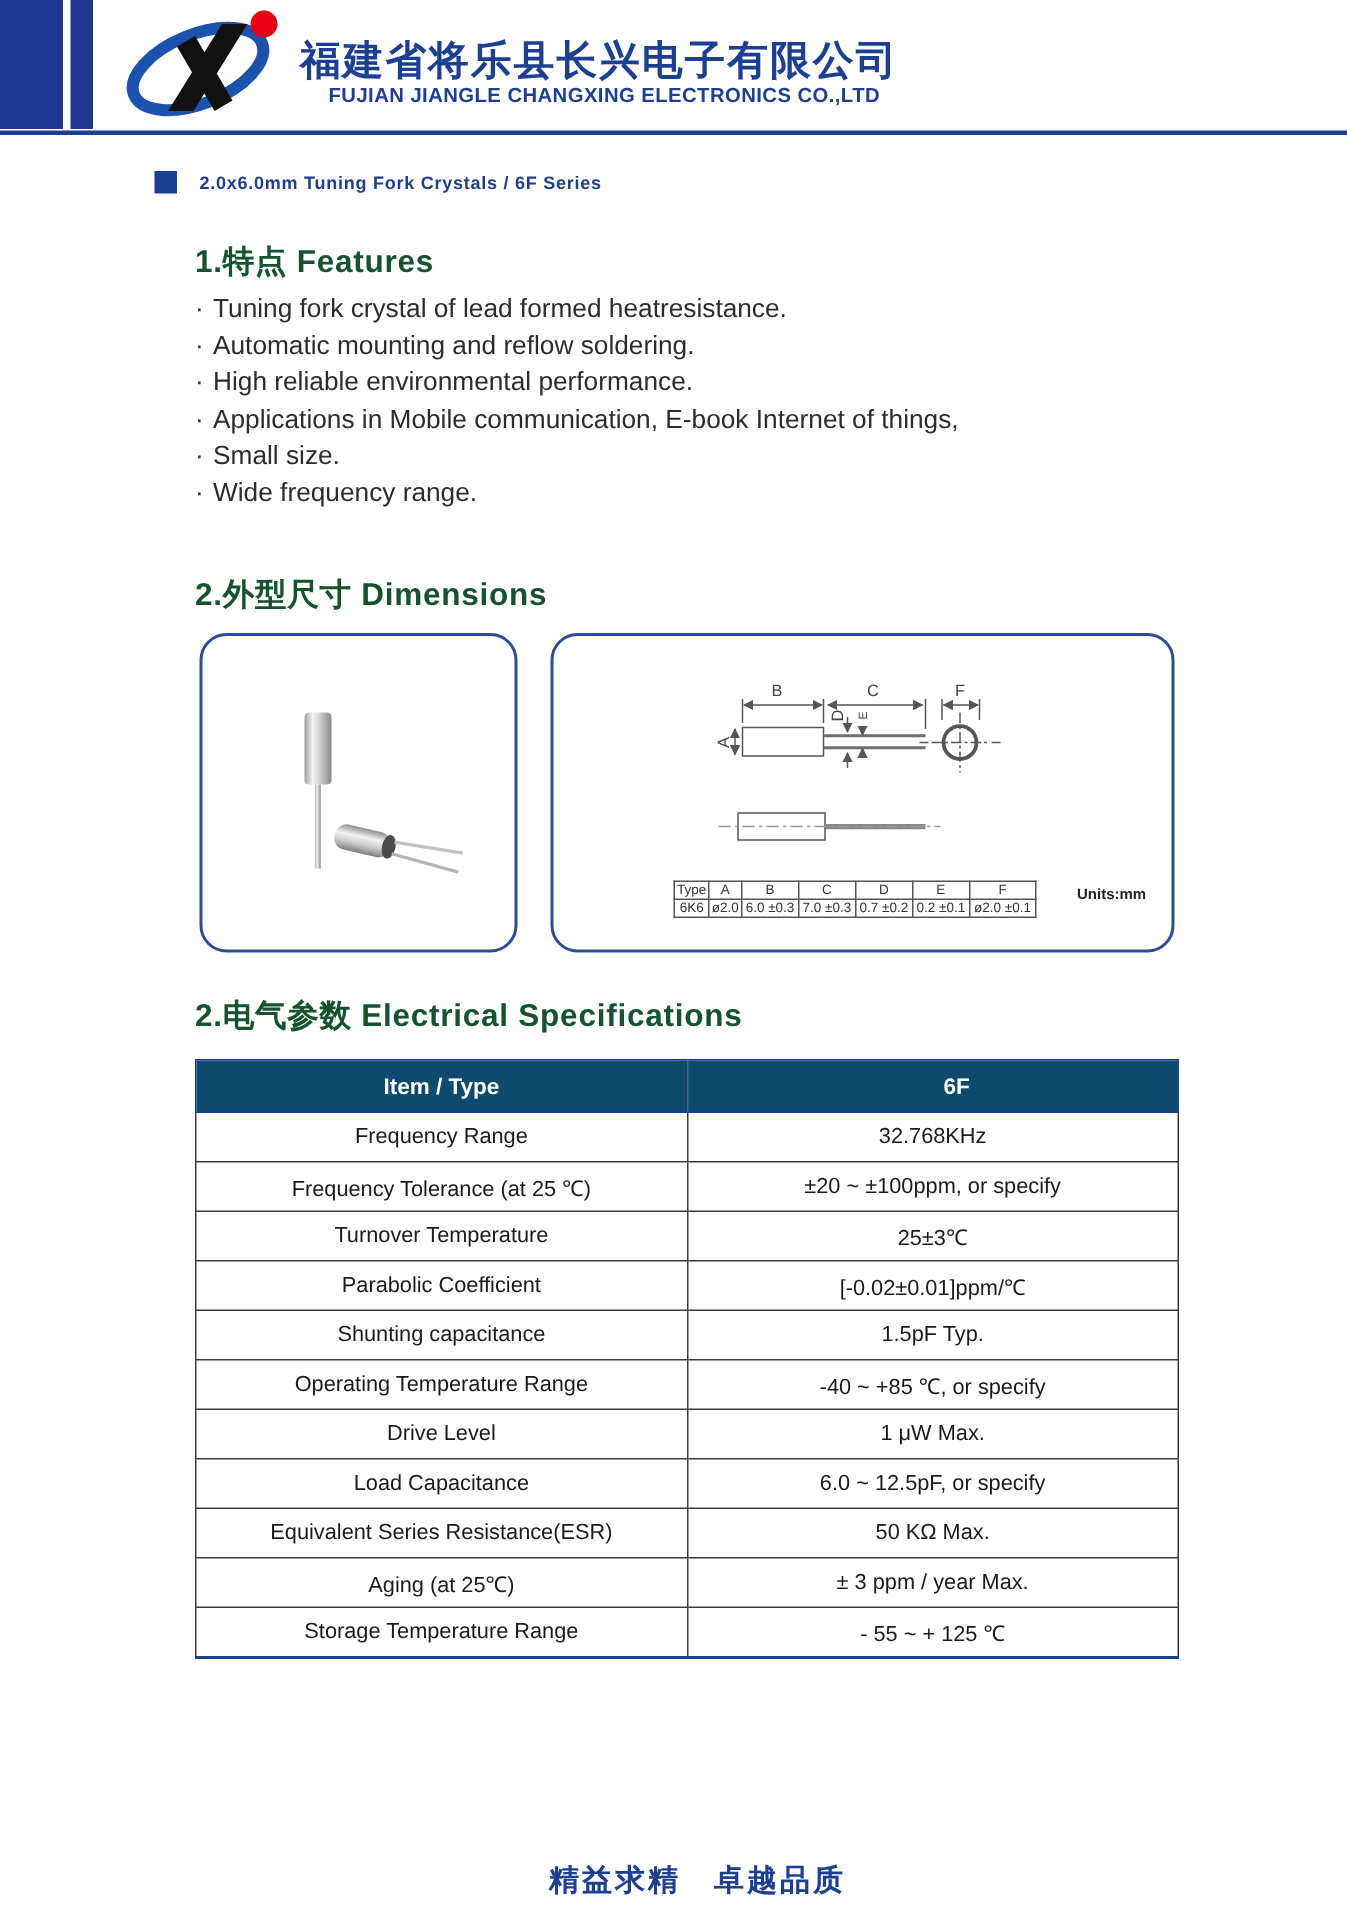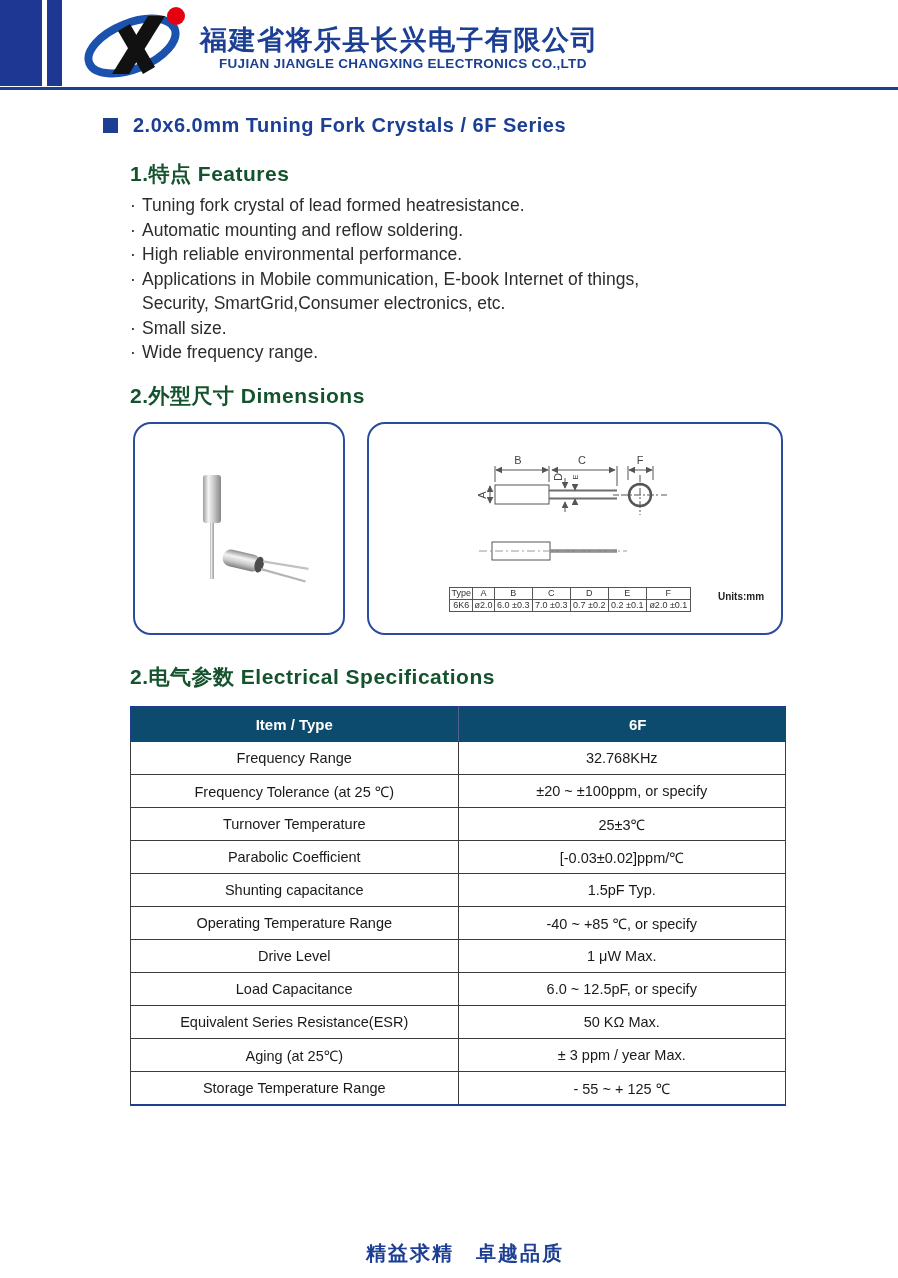--- a/index.html
+++ b/index.html
@@ -17,21 +17,21 @@
     color:#1c3f94; letter-spacing:1.5px; white-space:nowrap;
   }
   .company-en {
     position:absolute; left:202px; top:56px; font-size:13.5px; font-weight:bold;
     color:#1c3f94; letter-spacing:0.3px; white-space:nowrap;padding-left:17px;
   }
   .header-rule { position:absolute; left:0; top:87px; width:898px; height:3px; background:#1c3f94; }
   
   .page-title-row { position:absolute; left:103px; top:114px; display:flex; align-items:center; }
   .title-square { width:15px; height:15px; background:#1c3f94; margin-right:15px; }
-  .page-title { font-size:20px; font-weight:bold; color:#1c3f94; letter-spacing:0.5px; white-space:nowrap; }
+  .page-title { font-size:12px; font-weight:bold; color:#1c3f94; letter-spacing:0.5px; white-space:nowrap; }
   
   .sec-heading { position:absolute; left:130px; font-size:21px; font-weight:bold; color:#14532d; letter-spacing:0.5px; white-space:nowrap; }
   .h-features { top:160px; }
   .h-dims { top:382px; }
   .h-elec { top:663px; }
   
   .features-list { position:absolute; left:130px; top:193px; width:660px; }
   .feat-line { font-size:17.5px; color:#2e2b2b; line-height:24.5px; white-space:nowrap; }
   .feat-line .bullet { display:inline-block; width:12px; color:#2e2b2b; }
   .feat-line.cont { padding-left:12px; }
@@ -90,21 +90,20 @@
     <div class="title-square"></div>
     <div class="page-title">2.0x6.0mm Tuning Fork Crystals / 6F Series</div>
   </div>
 
   <div class="sec-heading h-features">1.特点 Features</div>
   <div class="features-list">
     <div class="feat-line"><span class="bullet">·</span><span>Tuning fork crystal of lead formed heatresistance.</span></div>
     <div class="feat-line"><span class="bullet">·</span><span>Automatic mounting and reflow soldering.</span></div>
     <div class="feat-line"><span class="bullet">·</span><span>High reliable environmental performance.</span></div>
     <div class="feat-line"><span class="bullet">·</span><span>Applications in Mobile communication, E-book Internet of things,</span></div>
-    <div class="feat-line cont"><span>Security, SmartGrid,Consumer electronics, etc.</span></div>
     <div class="feat-line"><span class="bullet">·</span><span>Small size.</span></div>
     <div class="feat-line"><span class="bullet">·</span><span>Wide frequency range.</span></div>
   </div>
 
   <div class="sec-heading h-dims">2.外型尺寸 Dimensions</div>
 
   <div class="dim-box box-photo">
     <svg width="208" height="209" viewBox="0 0 208 209">
       <defs>
         <linearGradient id="metalV" x1="0" y1="0" x2="1" y2="0">
@@ -221,21 +220,21 @@
     <tr>
           <td class="item">Frequency Tolerance (at 25 ℃)</td>
           <td>±20 ~ ±100ppm, or specify</td>
         </tr>
     <tr>
           <td class="item">Turnover Temperature</td>
           <td>25±3℃</td>
         </tr>
     <tr>
           <td class="item">Parabolic Coefficient</td>
-          <td>[-0.03±0.02]ppm/℃</td>
+          <td>[-0.02±0.01]ppm/℃</td>
         </tr>
     <tr>
           <td class="item">Shunting capacitance</td>
           <td>1.5pF Typ.</td>
         </tr>
     <tr>
           <td class="item">Operating Temperature Range</td>
           <td>-40 ~ +85 ℃, or specify</td>
         </tr>
     <tr>

